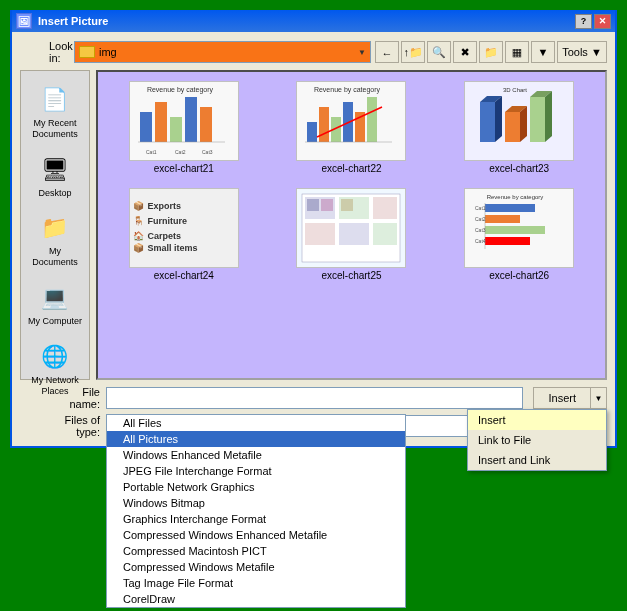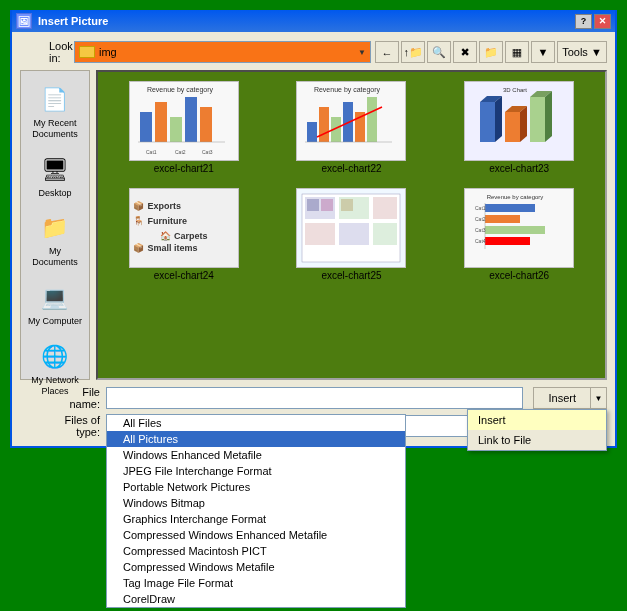--- a/index.html
+++ b/index.html
@@ -144,21 +144,21 @@
       font-size: 9px;
       color: #000;
       line-height: 1.2;
       text-align: center;
       word-break: break-word;
     }
 
     .file-area {
       flex: 1;
       border: 2px inset #a0a0a0;
-      background: #4d7c0f;
+      background: #c4b5fd;
       overflow-y: auto;
       padding: 4px;
     }
 
     .file-grid {
       display: grid;
       grid-template-columns: repeat(3, 1fr);
       gap: 4px;
     }
 
@@ -460,21 +460,21 @@
               </svg>
             </div>
             <div class="file-name">excel-chart23</div>
           </div>
 
           <div class="file-item">
             <div class="file-thumbnail">
               <div class="text-thumb">
                 <div style="font-size:9px;font-weight:bold;margin-bottom:3px;">📦 Exports</div>
                 <div style="font-size:9px;font-weight:bold;margin-bottom:3px;">🪑 Furniture</div>
-                <div style="font-size:9px;font-weight:bold;margin-bottom:1px;text-align:center;">🏠 Carpets</div>
+                <div style="font-size:9px;font-weight:bold;margin-bottom:1px;">🏠 Carpets</div>
                 <div style="font-size:9px;font-weight:bold;">📦 Small items</div>
               </div>
             </div>
             <div class="file-name">excel-chart24</div>
           </div>
 
           <div class="file-item">
             <div class="file-thumbnail">
               <svg class="chart-svg" viewBox="0 0 108 78">
                 <rect width="108" height="78" fill="#f0f8ff"></rect>
@@ -526,40 +526,41 @@
         <input class="form-input" type="text" value="" style="">
         <div class="insert-group-wrapper">
           <div class="insert-btn-group">
             <button class="insert-btn-main">Insert</button>
             <div class="insert-btn-arrow">▼</div>
           </div>
 
           <div class="insert-dropdown">
             <div class="insert-dropdown-item highlight">Insert</div>
             <div class="insert-dropdown-item">Link to File</div>
+            <div class="insert-dropdown-item">Insert and Link</div>
           </div>
         </div>
       </div>
 
       <div class="dropdown-container">
         <div class="form-row files-of-type-row">
           <span class="form-label">Files of type:</span>
           <div class="form-select">
             <span>All Pictures</span>
             <span>▼</span>
           </div>
           <button class="cancel-btn">Cancel</button>
         </div>
 
         <div class="dropdown-popup">
           <div class="dropdown-item">All Files</div>
           <div class="dropdown-item selected">All Pictures</div>
           <div class="dropdown-item">Windows Enhanced Metafile</div>
           <div class="dropdown-item">JPEG File Interchange Format</div>
-          <div class="dropdown-item">Portable Network Pictures</div>
+          <div class="dropdown-item">Portable Network Graphics</div>
           <div class="dropdown-item">Windows Bitmap</div>
           <div class="dropdown-item">Graphics Interchange Format</div>
           <div class="dropdown-item">Compressed Windows Enhanced Metafile</div>
           <div class="dropdown-item">Compressed Macintosh PICT</div>
           <div class="dropdown-item">Compressed Windows Metafile</div>
           <div class="dropdown-item">Tag Image File Format</div>
           <div class="dropdown-item">CorelDraw</div>
 
         </div>
       </div>

